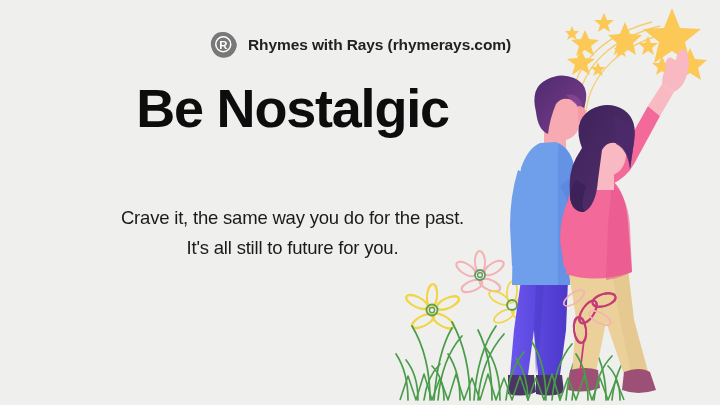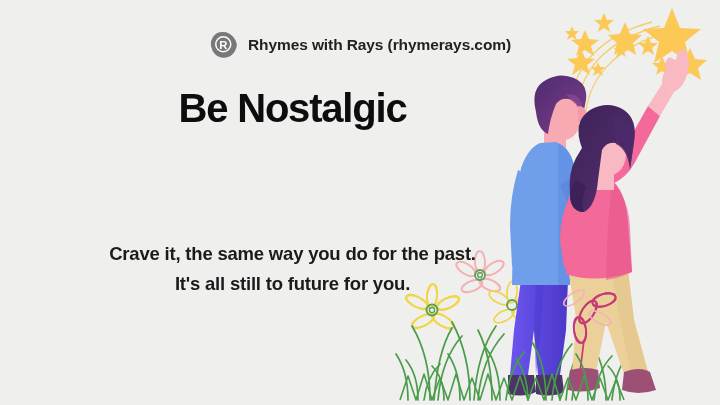--- a/index.html
+++ b/index.html
@@ -47,41 +47,40 @@
     text-align: right;
   }
 
   
   .headline {
     position: absolute;
     top: 82px;
     left: 0;
     width: 585px;
     text-align: center;
-    font-size: 40px;
+    font-size: 54px;
     font-weight: bold;
     line-height: 52px;
     color: #0d0d0d;
     letter-spacing: -1.2px;
   }
   .headline .l2 { letter-spacing: -1.4px; }
 
   
   .subtitle {
     position: absolute;
     top: 203px;
     left: 0;
     width: 585px;
     text-align: center;
     font-size: 18.5px;
-    font-weight: bold;
+    font-weight: normal;
     line-height: 30px;
     color: #1b1b1b;
     letter-spacing: -0.2px;
-    margin-top: 36px;
   }
 
   
   .art {
     position: absolute;
     inset: 0;
     width: 720px;
     height: 405px;
     pointer-events: none;
   }

